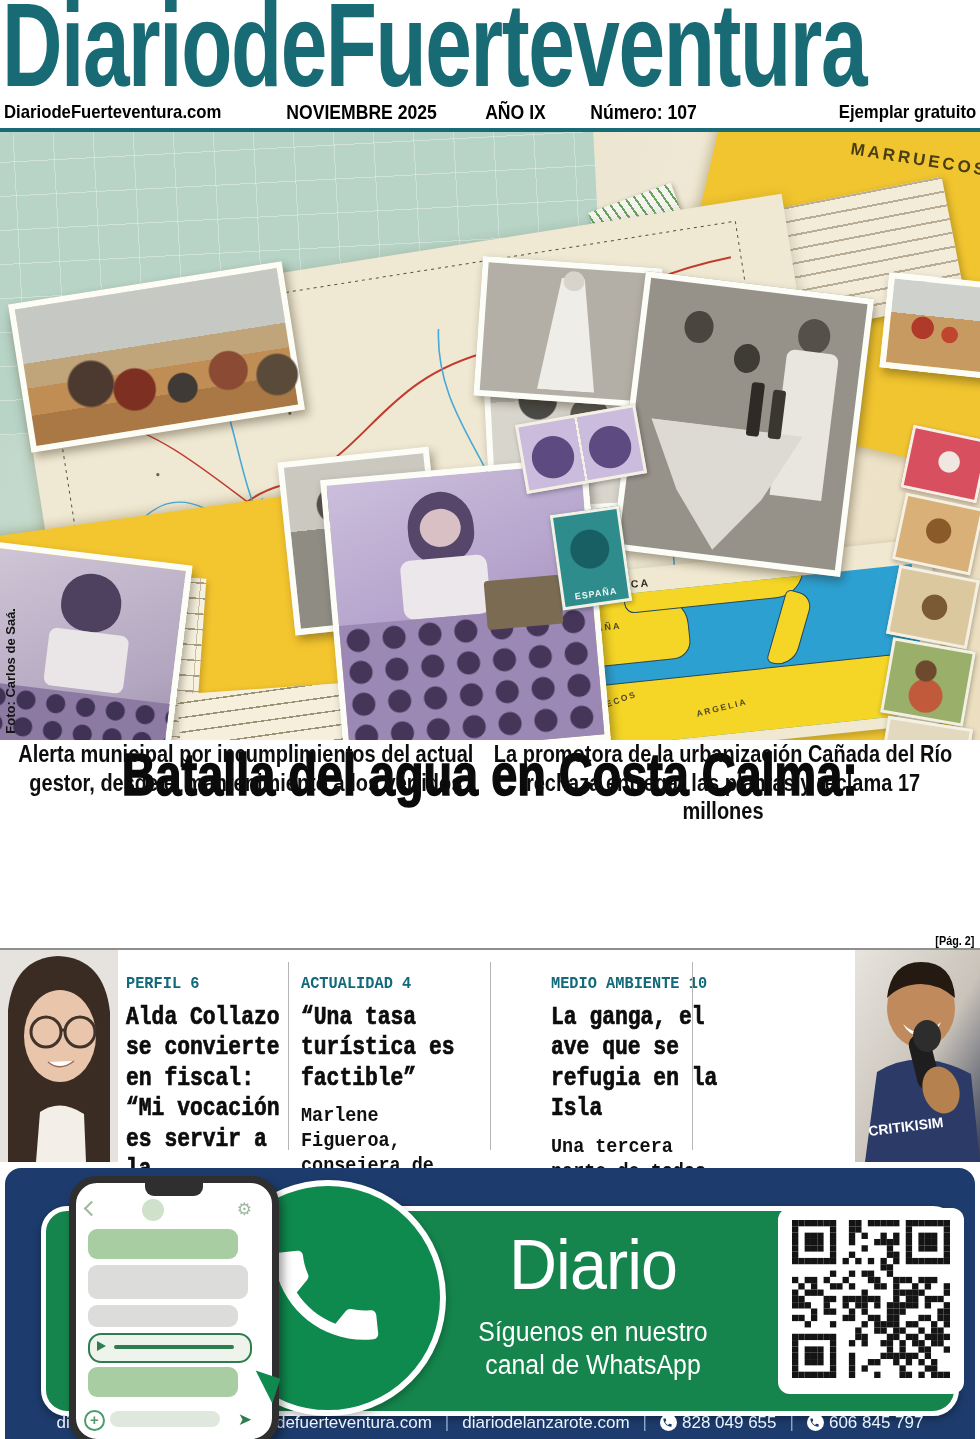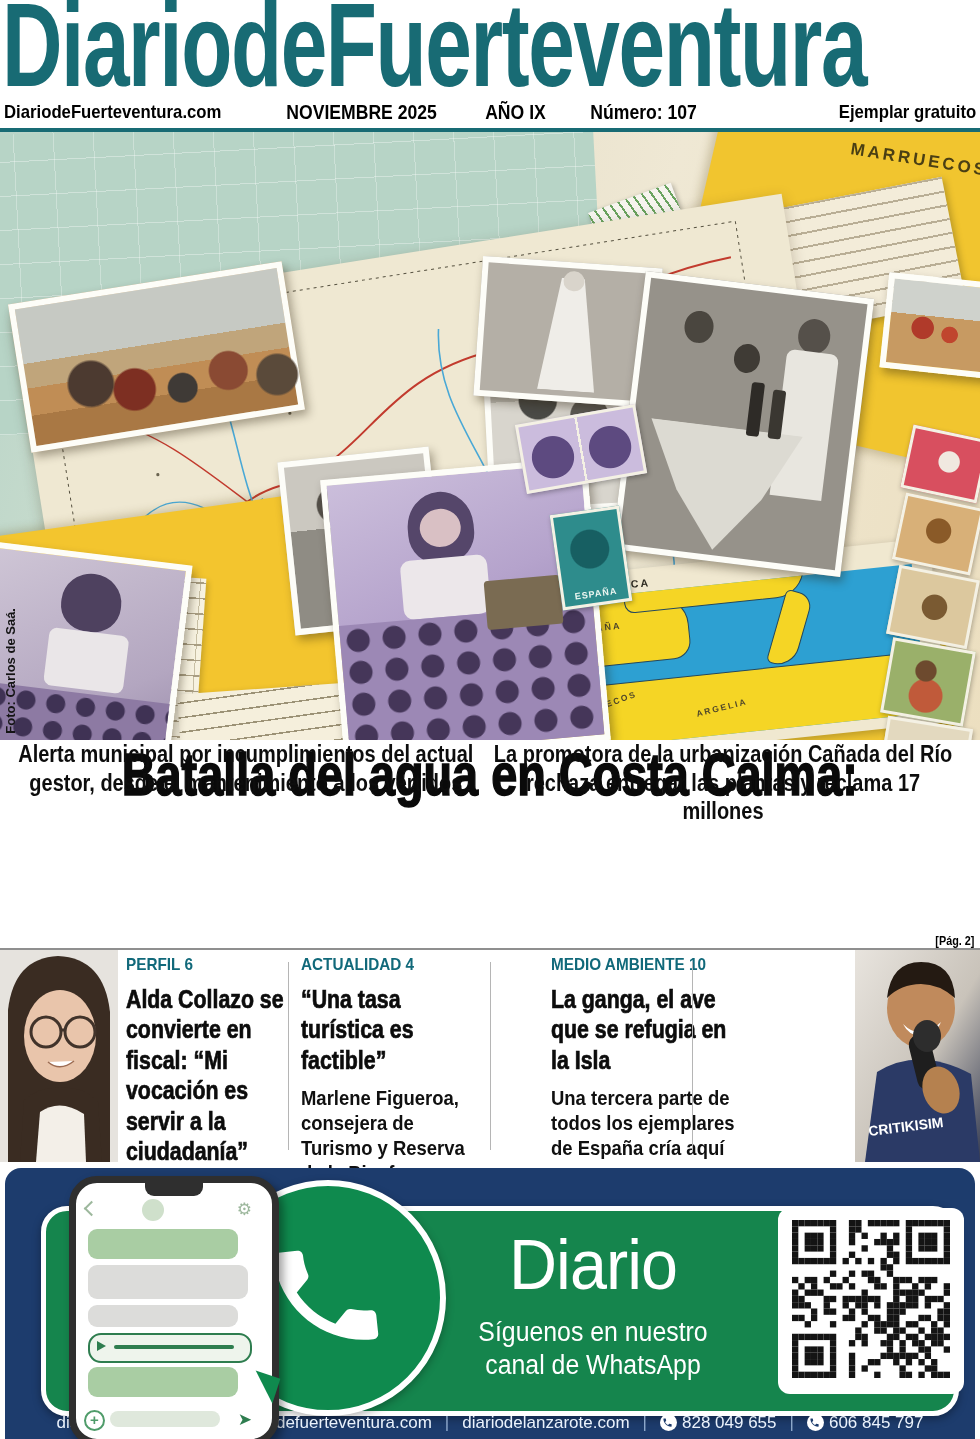--- a/index.html
+++ b/index.html
@@ -46,21 +46,21 @@
 
   
   .teasers{position:absolute;left:0;top:948px;width:980px;height:217px;background:#fff;border-top:2px solid #8f8f8f;}
   .tease-photo{position:absolute;top:0;height:212px;overflow:hidden;}
   .vdiv{position:absolute;top:12px;height:188px;width:1px;background:#b5b5b5;}
   .kicker{font-size:17px;font-weight:bold;color:#11697a;transform:scaleX(.9);transform-origin:left top;white-space:nowrap;}
   .thead{margin-top:9px;font-size:26px;font-weight:bold;color:#0c0c0c;line-height:1.17;
          -webkit-text-stroke:.7px #0c0c0c;transform:scaleX(.82);transform-origin:left top;}
   .tsub{margin-top:10px;font-size:20.5px;font-weight:bold;color:#101010;line-height:1.22;
         transform:scaleX(.9);transform-origin:left top;}
-  .tcol{position:absolute;top:5px;}
+  .tcol{position:absolute;top:24px;font-family:Liberation Mono, monospace;}
 
   
   .banner{position:absolute;left:0;top:1165px;width:980px;height:274px;}
   .navy{position:absolute;left:5px;top:3px;width:970px;height:271px;background:#1d3c6d;border-radius:16px 16px 0 0;}
   .greencard{position:absolute;left:36px;top:38px;width:908px;height:200px;background:#15854d;
              border:5px solid #fff;border-radius:26px;box-shadow:0 3px 8px rgba(0,0,0,.35);}
   .wa-bubble{position:absolute;left:205px;top:12px;width:224px;height:224px;background:#0f8a4e;
              border:6px solid #fff;border-radius:50%;box-shadow:0 3px 8px rgba(0,0,0,.3);}
   .wa-tail{position:absolute;left:238px;top:212px;width:0;height:0;border-left:34px solid transparent;
            border-top:34px solid #fff;transform:rotate(18deg);}

